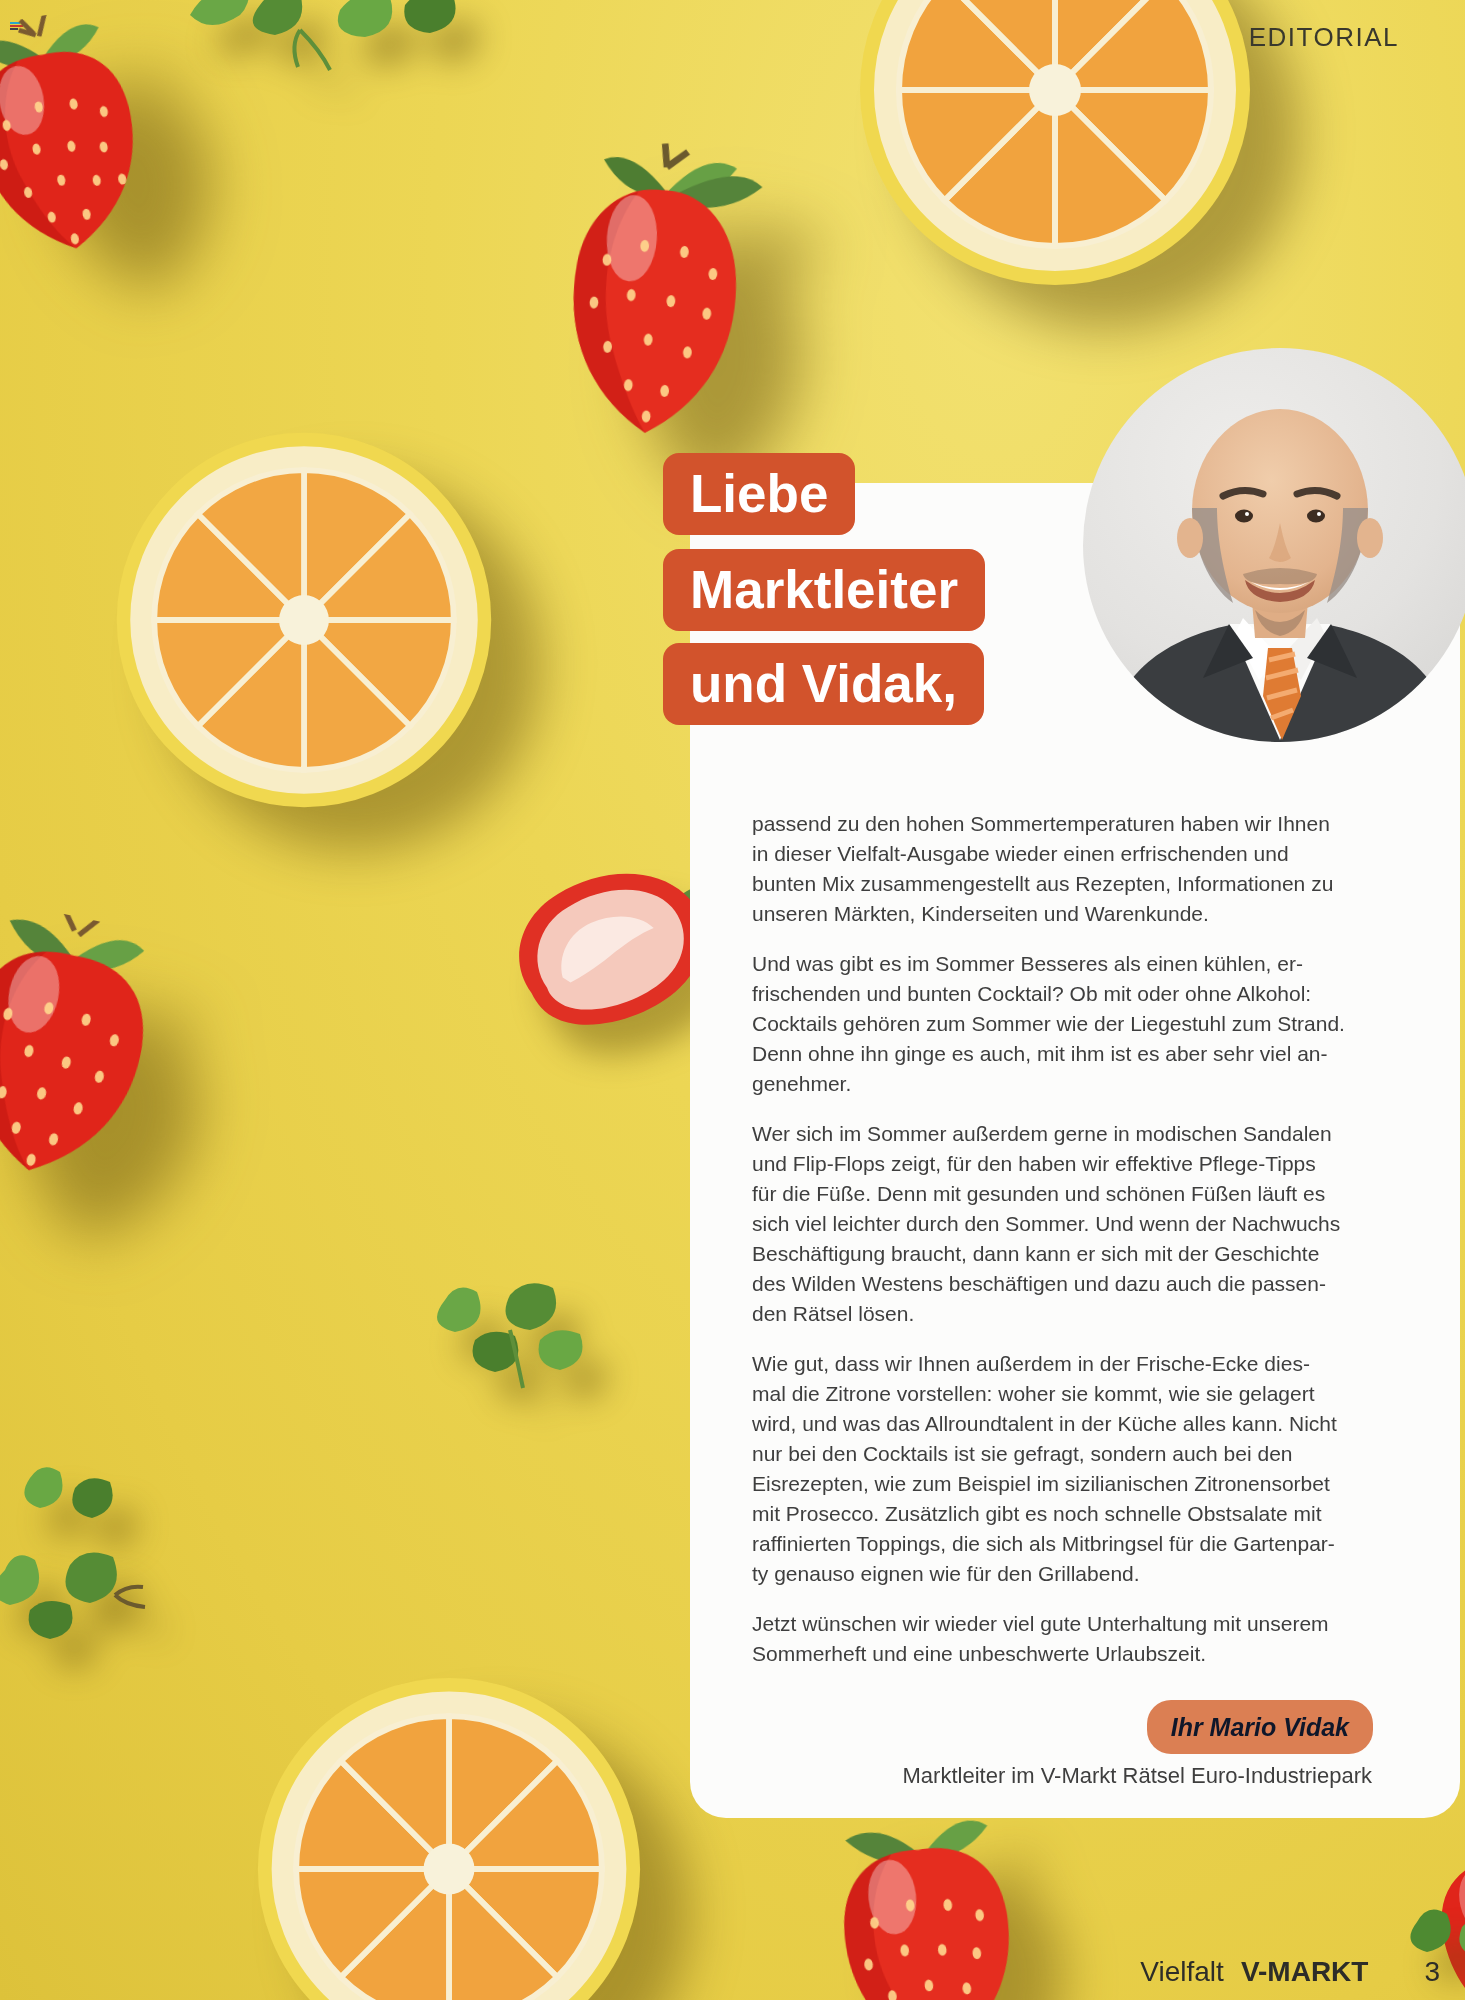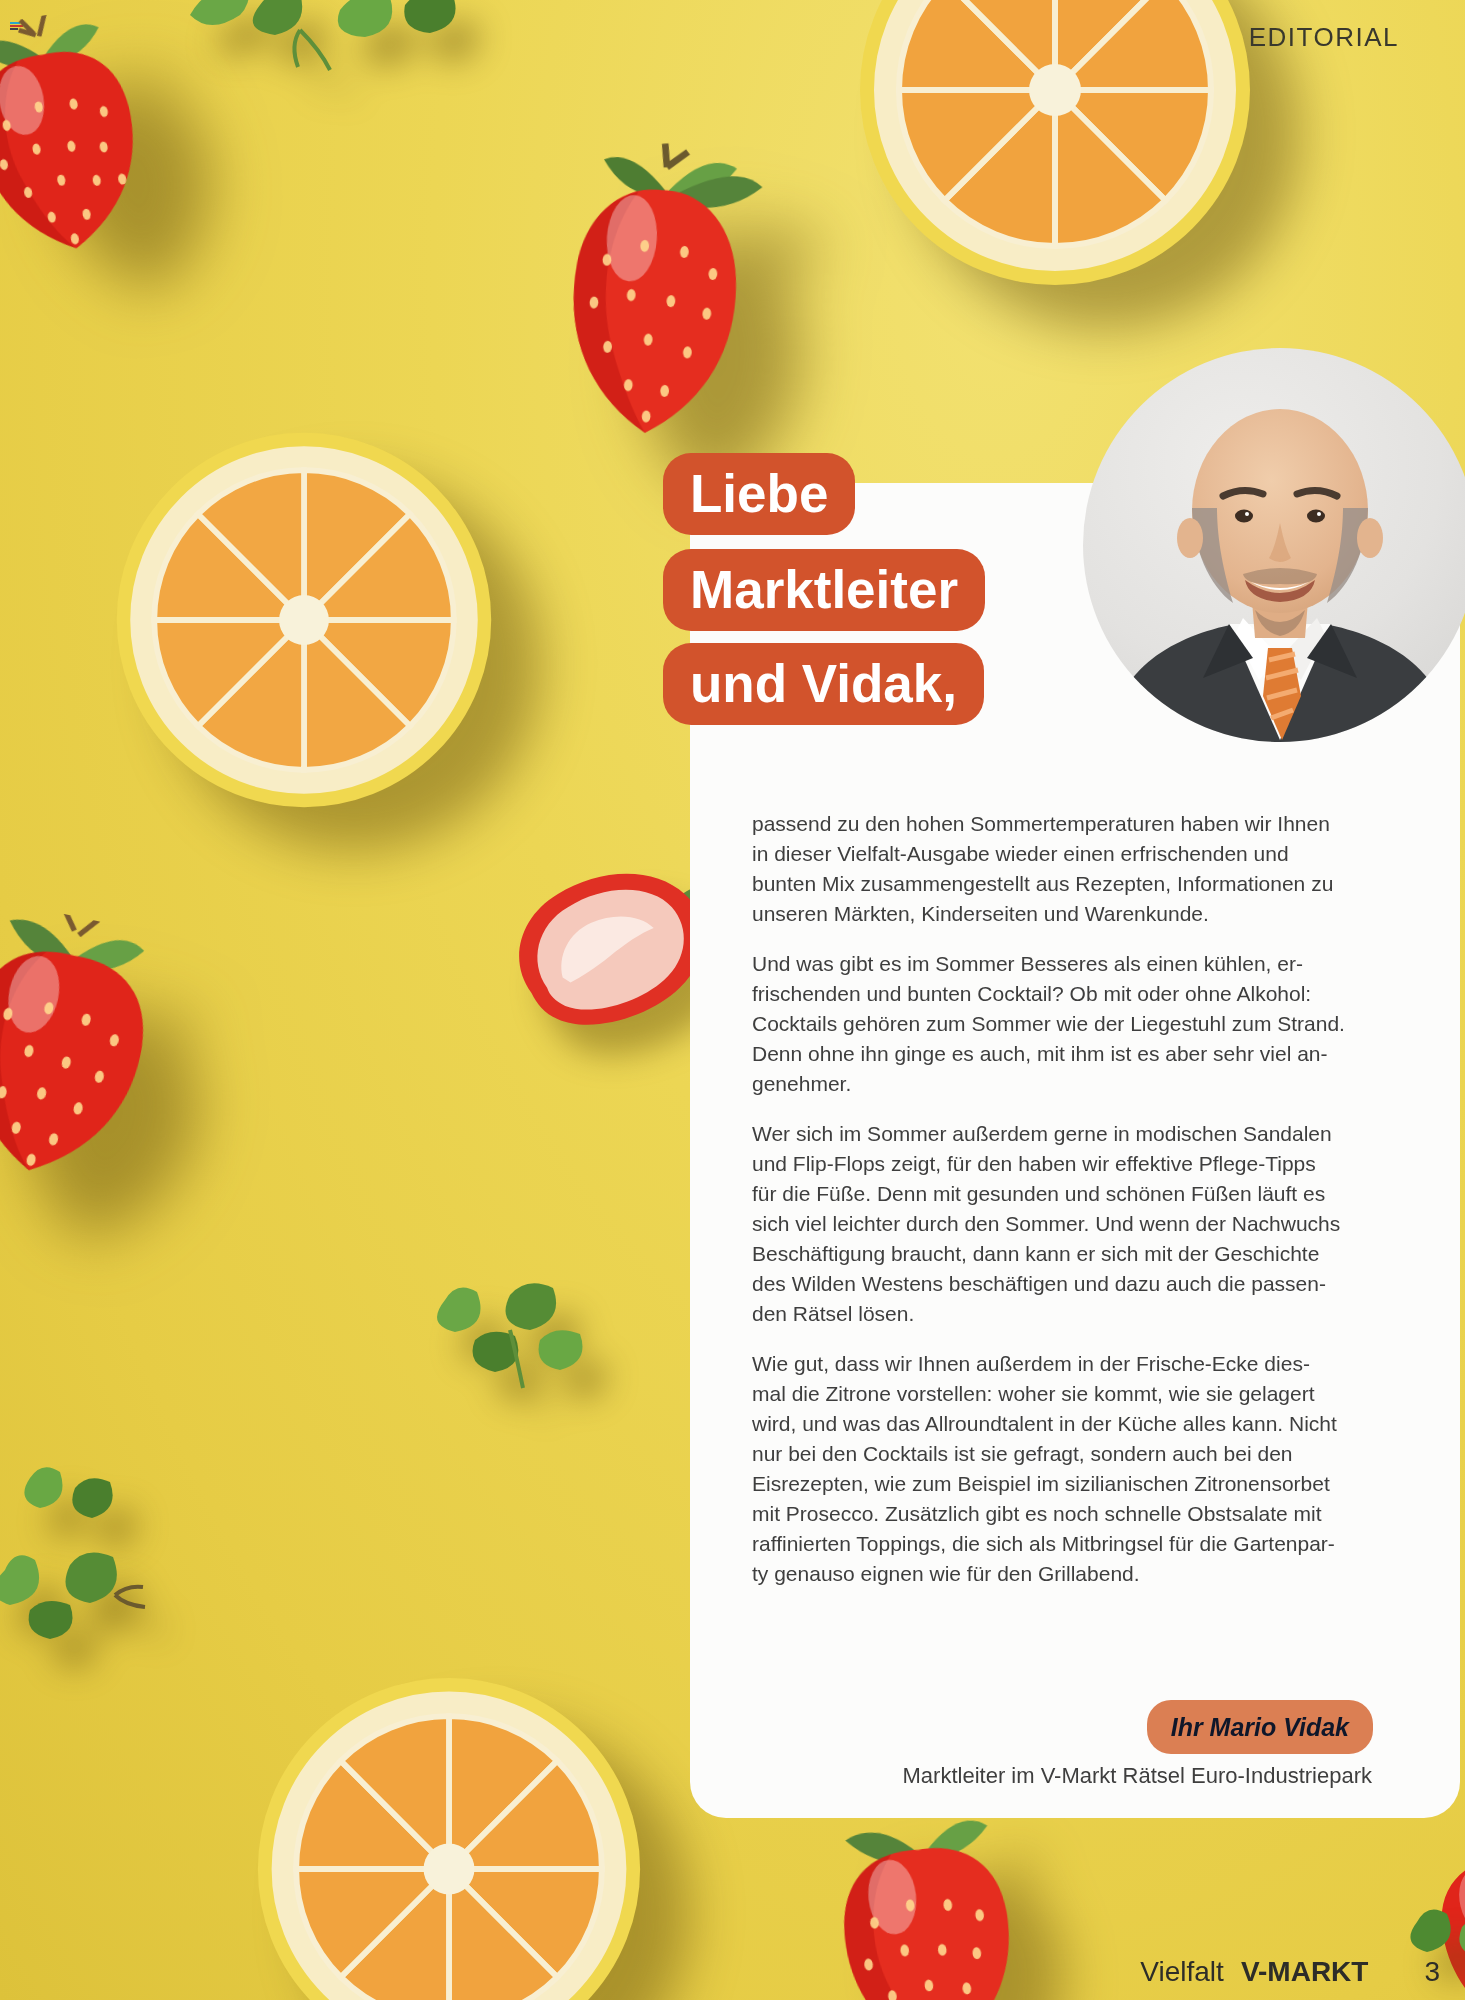--- a/index.html
+++ b/index.html
@@ -21,21 +21,21 @@
 
   .card{
     position:absolute;left:690px;top:483px;width:770px;height:1335px;
     background:#fcfcfb;border-radius:36px;z-index:2;
   }
 
   .banner{
     position:absolute;left:663px;z-index:4;
     background:#d2532c;color:#ffffff;
     font-weight:bold;font-size:53px;height:82px;line-height:82px;
-    padding:0 27px;border-radius:28px;white-space:nowrap;
+    padding:0 27px;border-radius:16px;white-space:nowrap;
   }
   .banner.b1{top:453px;}
   .banner.b2{top:549px;}
   .banner.b3{top:643px;}
 
   .portrait{
     position:absolute;left:1083px;top:348px;width:394px;height:394px;
     border-radius:50%;overflow:hidden;z-index:3;
     background:radial-gradient(circle at 40% 30%, #eeedeb 0%, #e3e2e0 55%, #d3d2d0 100%);
   }
@@ -349,20 +349,22 @@
 des Wilden Westens beschäftigen und dazu auch die passen-
 den Rätsel lösen.</p>
     <p>Wie gut, dass wir Ihnen außerdem in der Frische-Ecke dies-
 mal die Zitrone vorstellen: woher sie kommt, wie sie gelagert
 wird, und was das Allroundtalent in der Küche alles kann. Nicht
 nur bei den Cocktails ist sie gefragt, sondern auch bei den
 Eisrezepten, wie zum Beispiel im sizilianischen Zitronensorbet
 mit Prosecco. Zusätzlich gibt es noch schnelle Obstsalate mit
 raffinierten Toppings, die sich als Mitbringsel für die Gartenpar-
 ty genauso eignen wie für den Grillabend.</p>
+    <p>Jetzt wünschen wir wieder viel gute Unterhaltung mit unserem
+Sommerheft und eine unbeschwerte Urlaubszeit.</p>
   </div>
 
   <div class="sig-badge">Ihr Mario Vidak</div>
   <div class="sig-role">Marktleiter im V-Markt Rätsel Euro-Industriepark</div>
 
   <div class="footer">
     <span class="mag">Vielfalt</span>
     <span class="brand">V-MARKT</span>
     <span class="pnum">3</span>
   </div>

